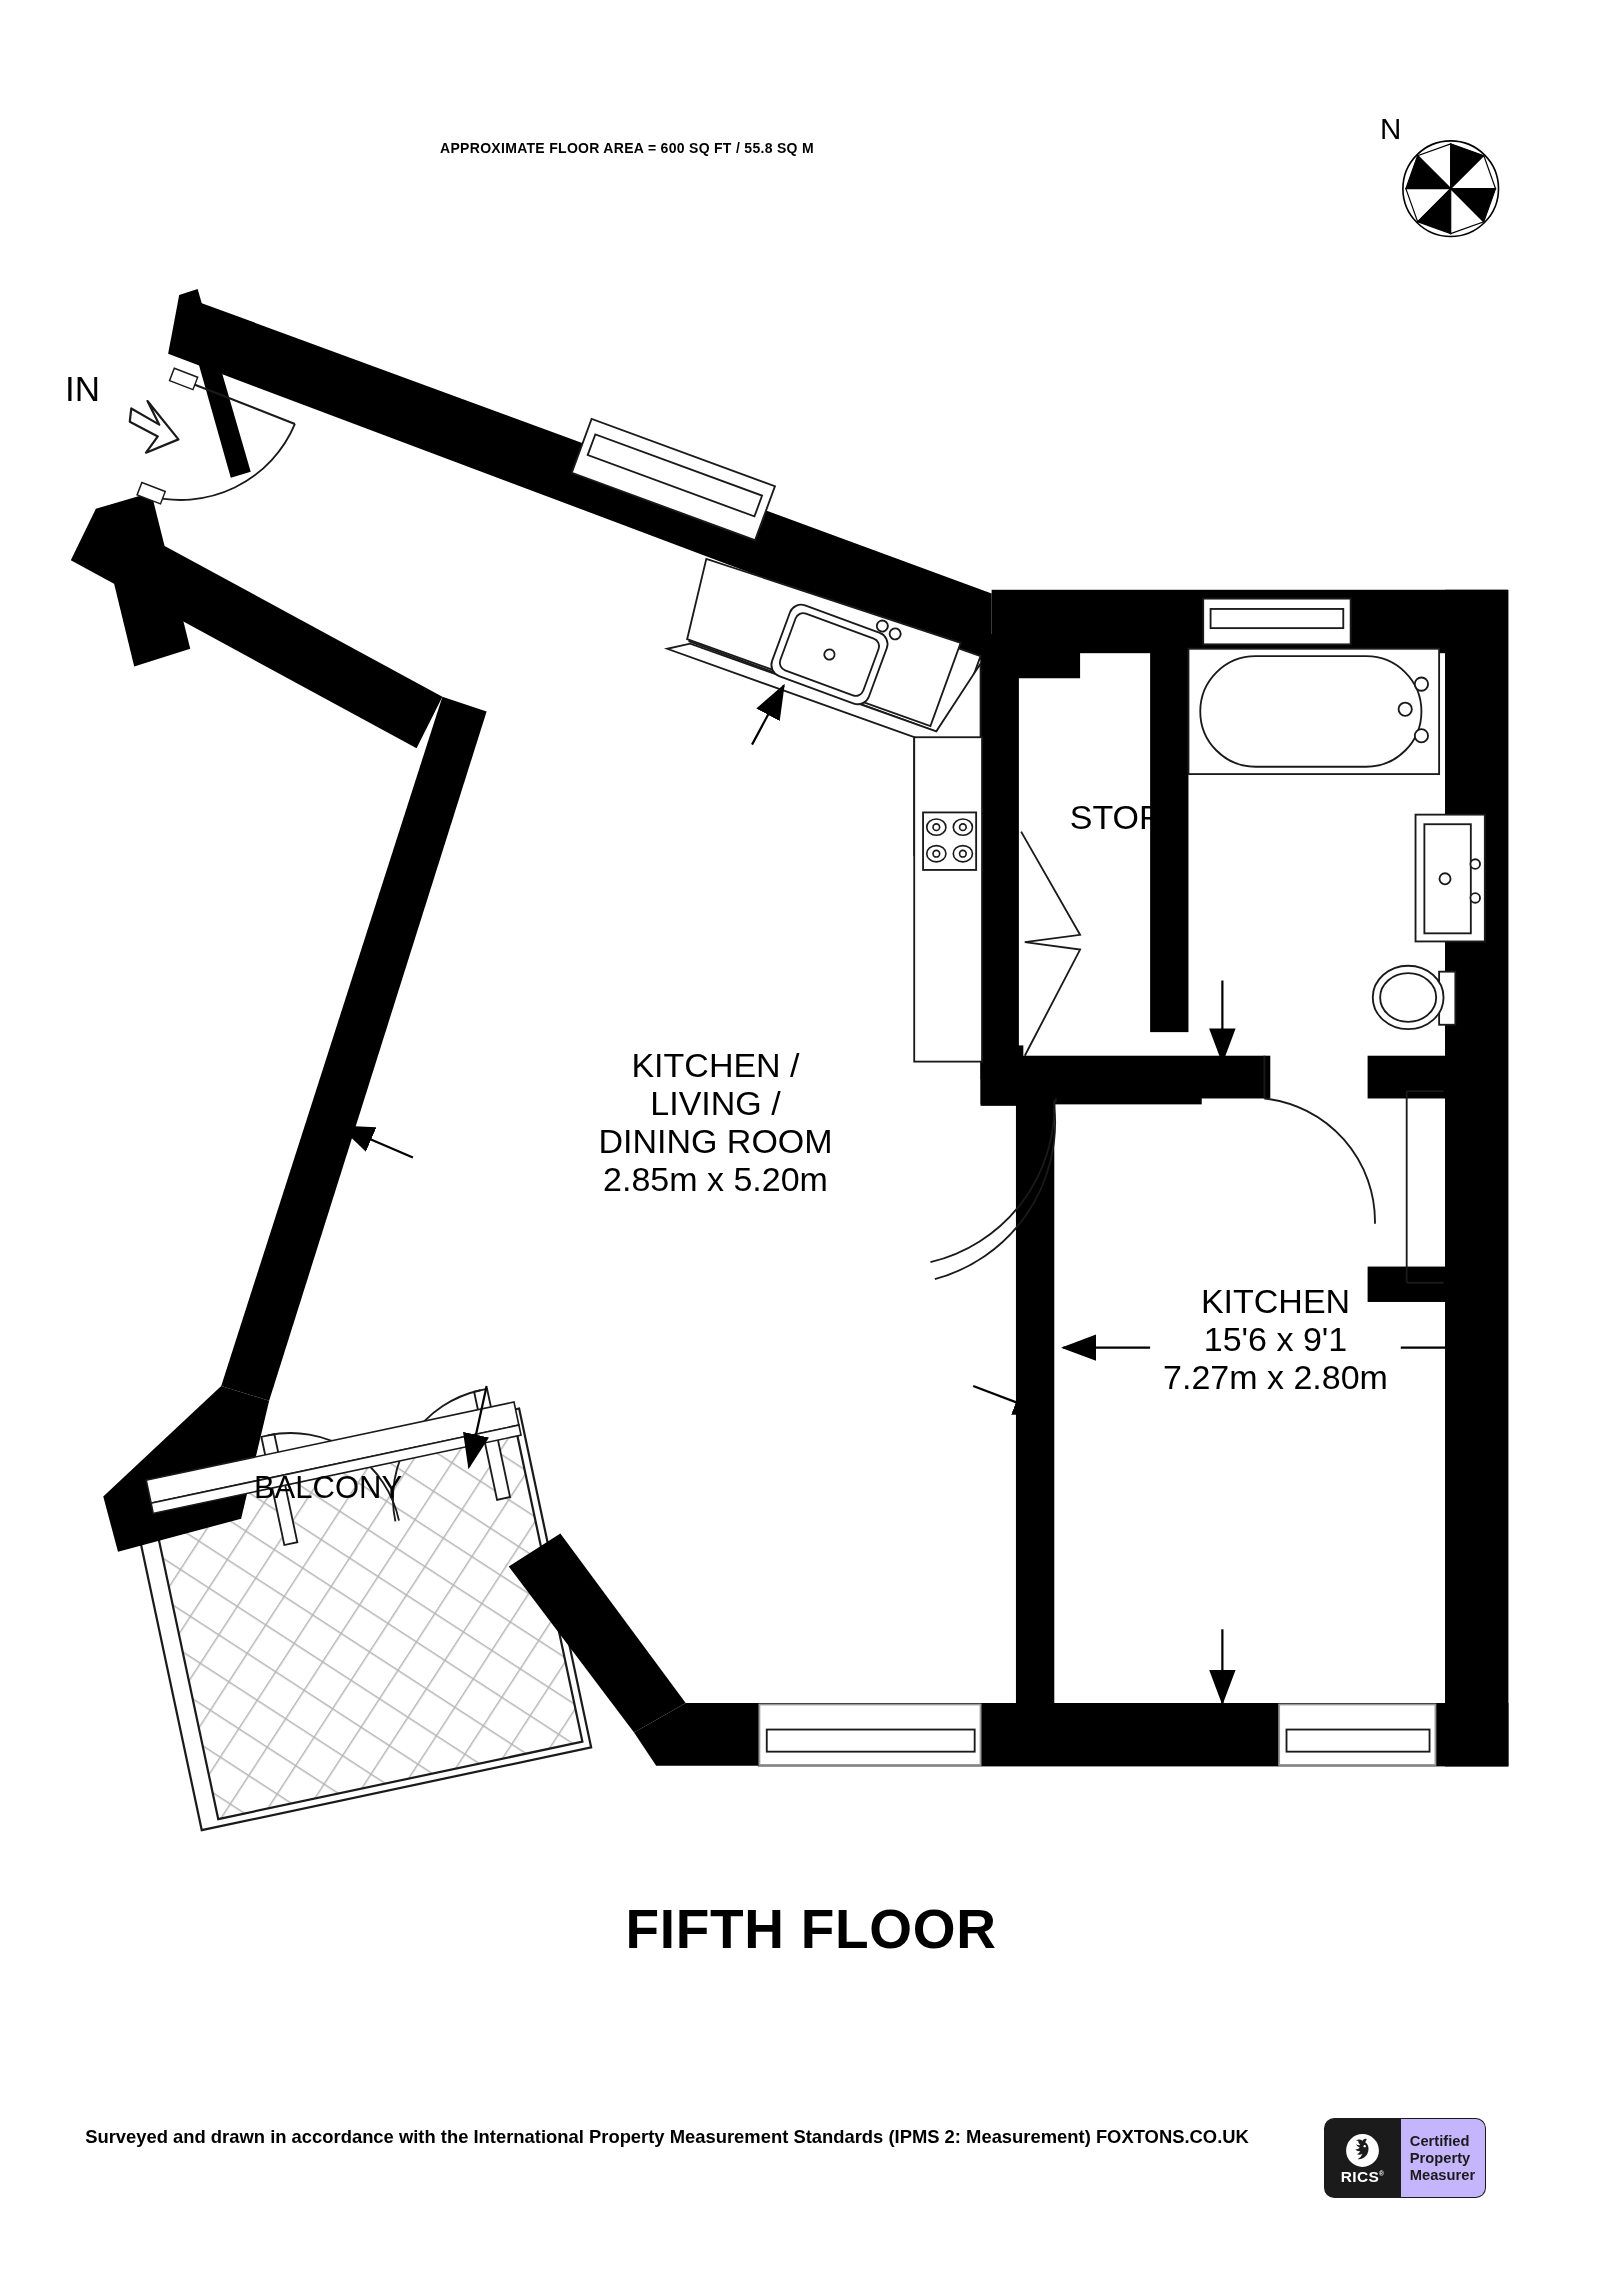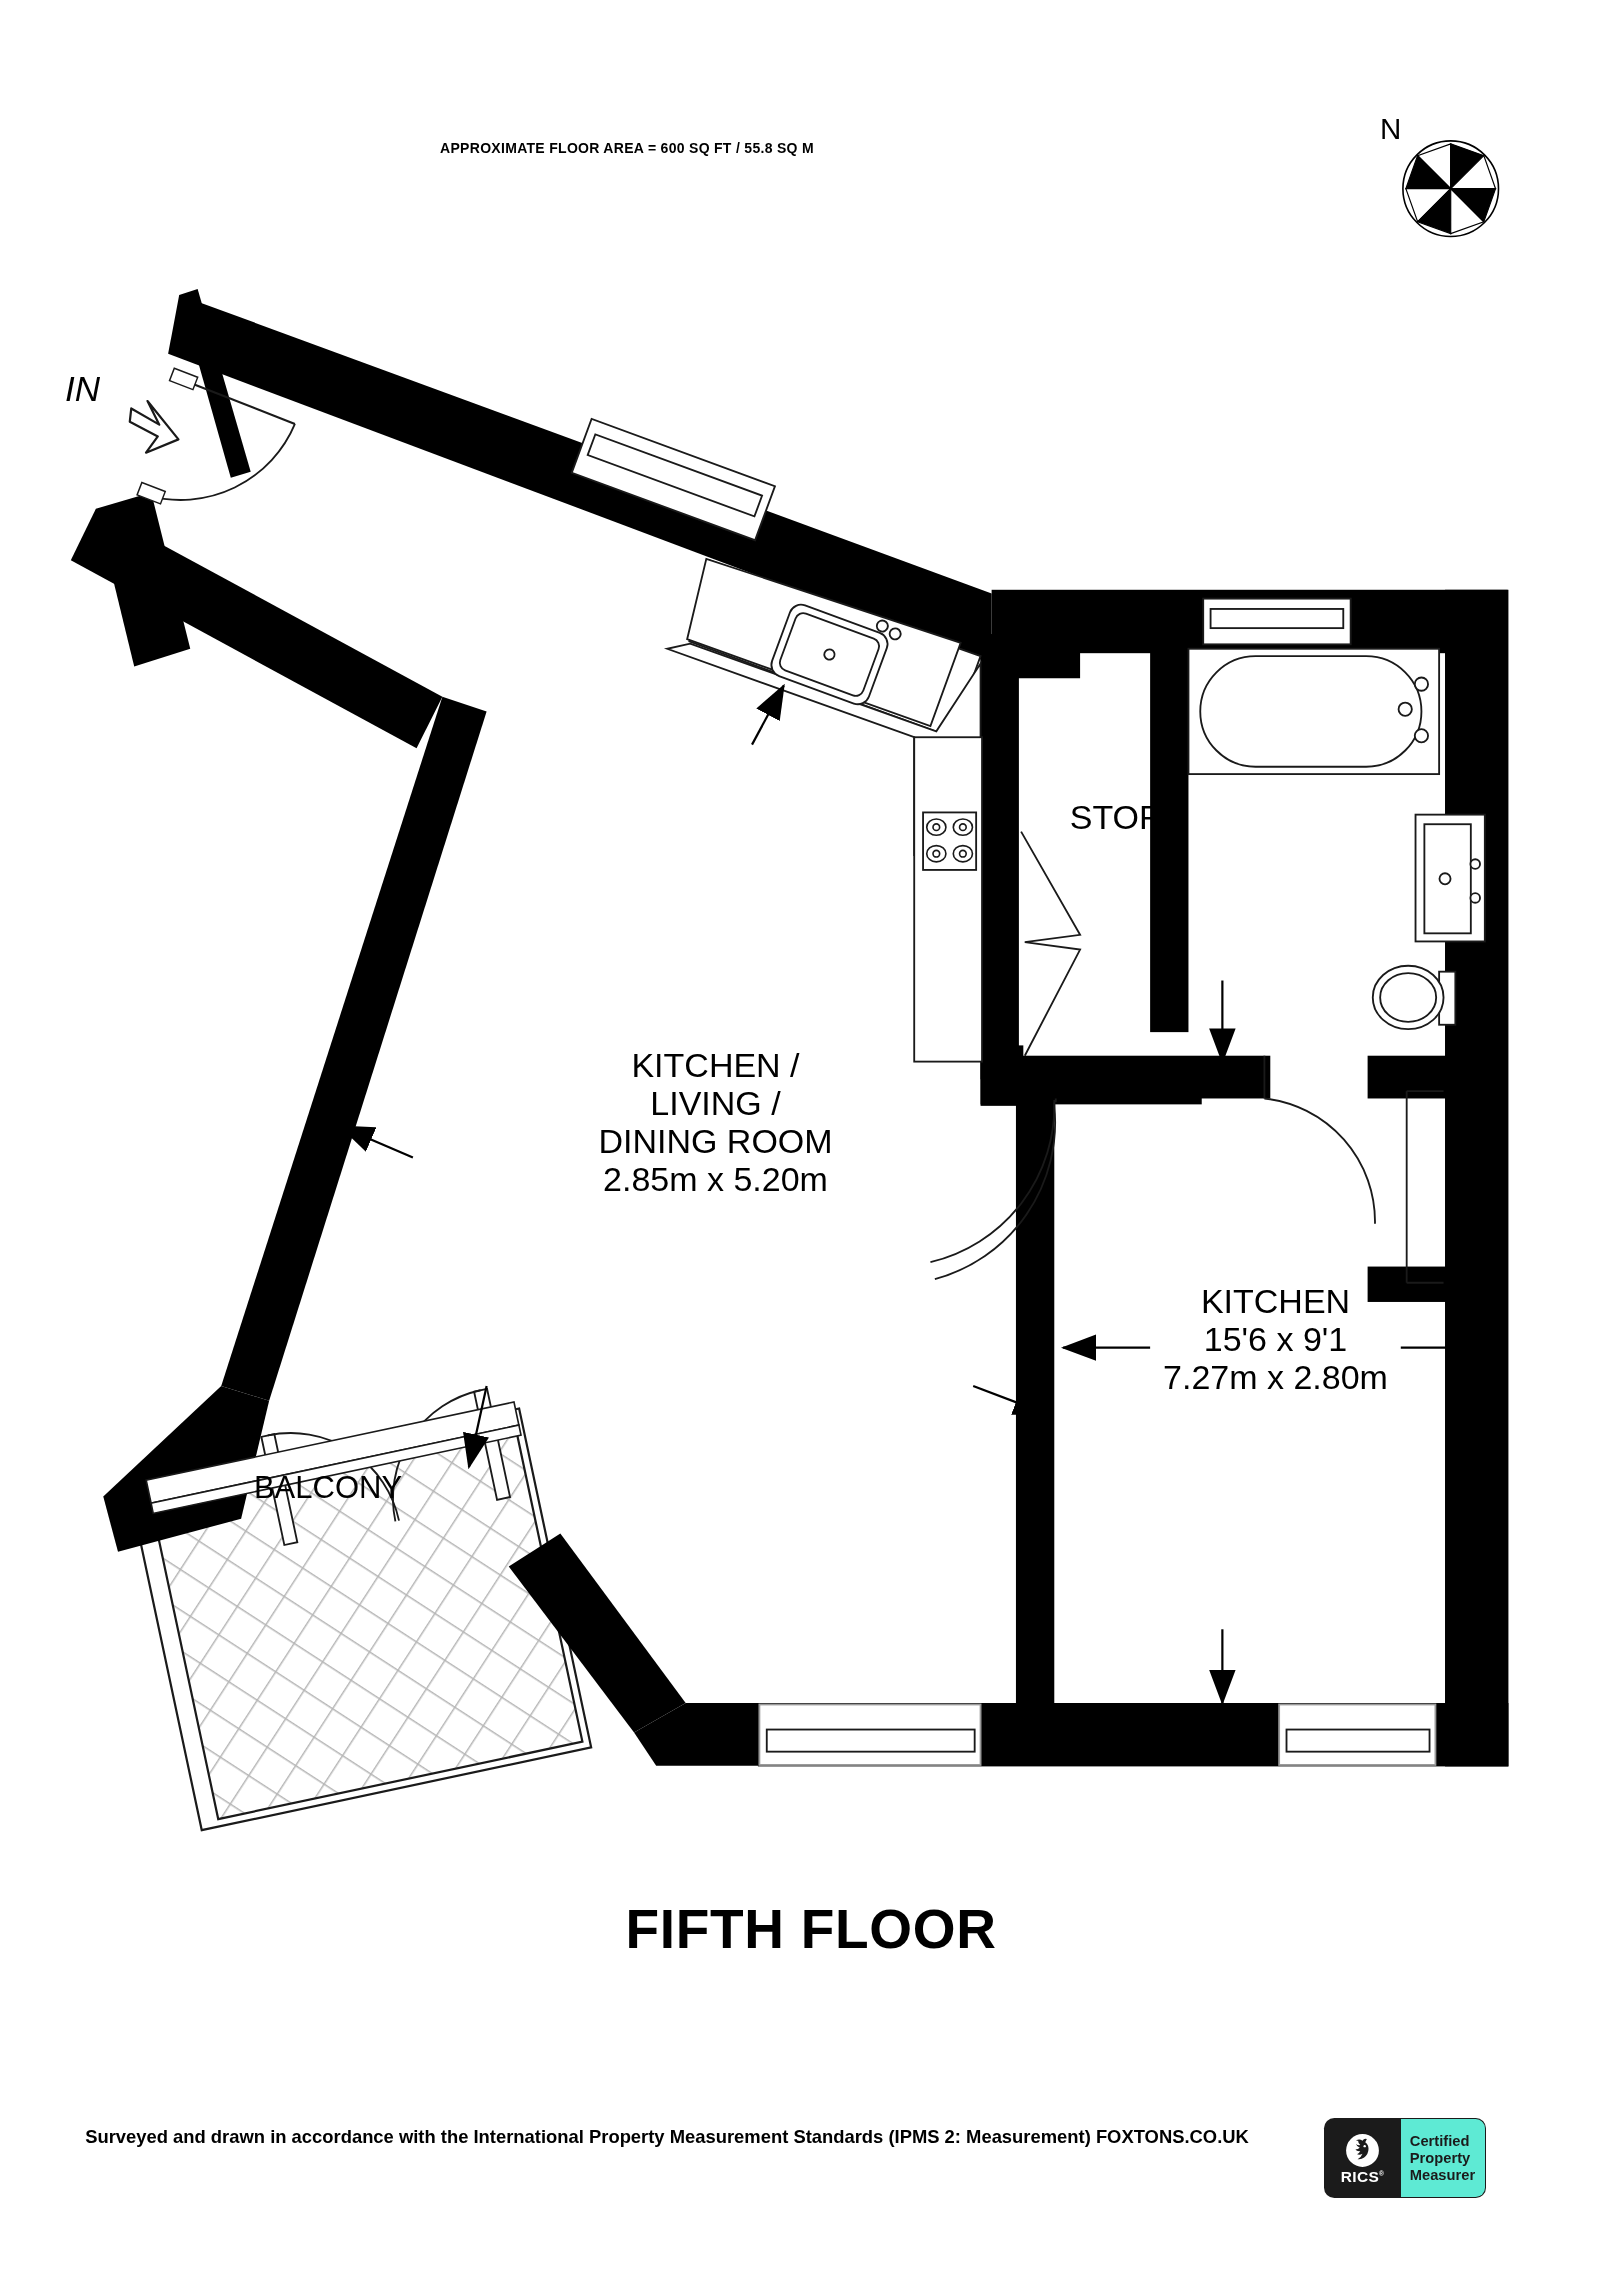--- a/index.html
+++ b/index.html
@@ -36,21 +36,21 @@
     position:absolute;text-align:center;white-space:nowrap;
     font-size:34px;line-height:1.12;
   }
   .room-label .ln{display:block;}
   #label-kitchen{left:487px;top:1046px;width:457px;}
   #label-bedroom{left:1091px;top:1282px;width:369px;}
   #label-store{left:1025px;top:798px;width:206px;font-size:34px;}
   #label-balcony{left:184px;top:1471px;width:288px;font-size:31px;}
 
   #in-label{
-    position:absolute;left:65px;top:369px;font-size:35px;font-style:italic;
+    position:absolute;left:65px;top:369px;font-size:35px;
   }
 
   
   #floor-title{
     position:absolute;left:0;top:1897px;width:1622px;text-align:center;
     font-size:55px;font-weight:bold;letter-spacing:0.7px;
   }
 
   
   #footer{
@@ -75,21 +75,21 @@
   #rics-word{
     color:#ffffff;font-size:15.5px;font-weight:bold;letter-spacing:0.3px;
     line-height:1;
   }
   #rics-word sup{font-size:6.6px;vertical-align:super;}
   #rics-text-box{
     border:1.5px solid #1b1b1b;border-left:none;
     border-radius:0 10.3px 10.3px 0;
     padding:4.4px 10.3px 4.4px 8.8px;
     display:flex;flex-direction:column;justify-content:center;
-    background:#5eead4;box-sizing:border-box;
+    background:#c4b5fd;box-sizing:border-box;
   }
   #rics-text-box span{
     font-size:14.7px;font-weight:bold;line-height:1.16;color:#1b1b1b;
     display:block;
   }
 </style>
 </head>
 <body>
 
 <div class="page">

